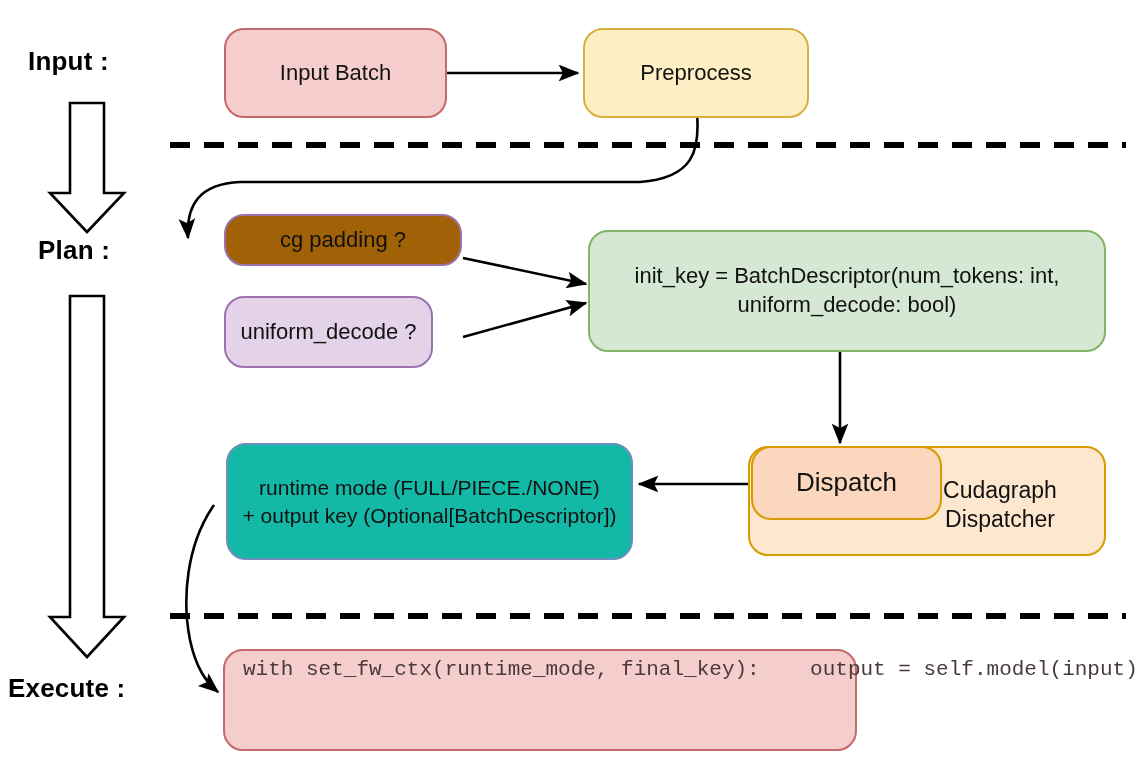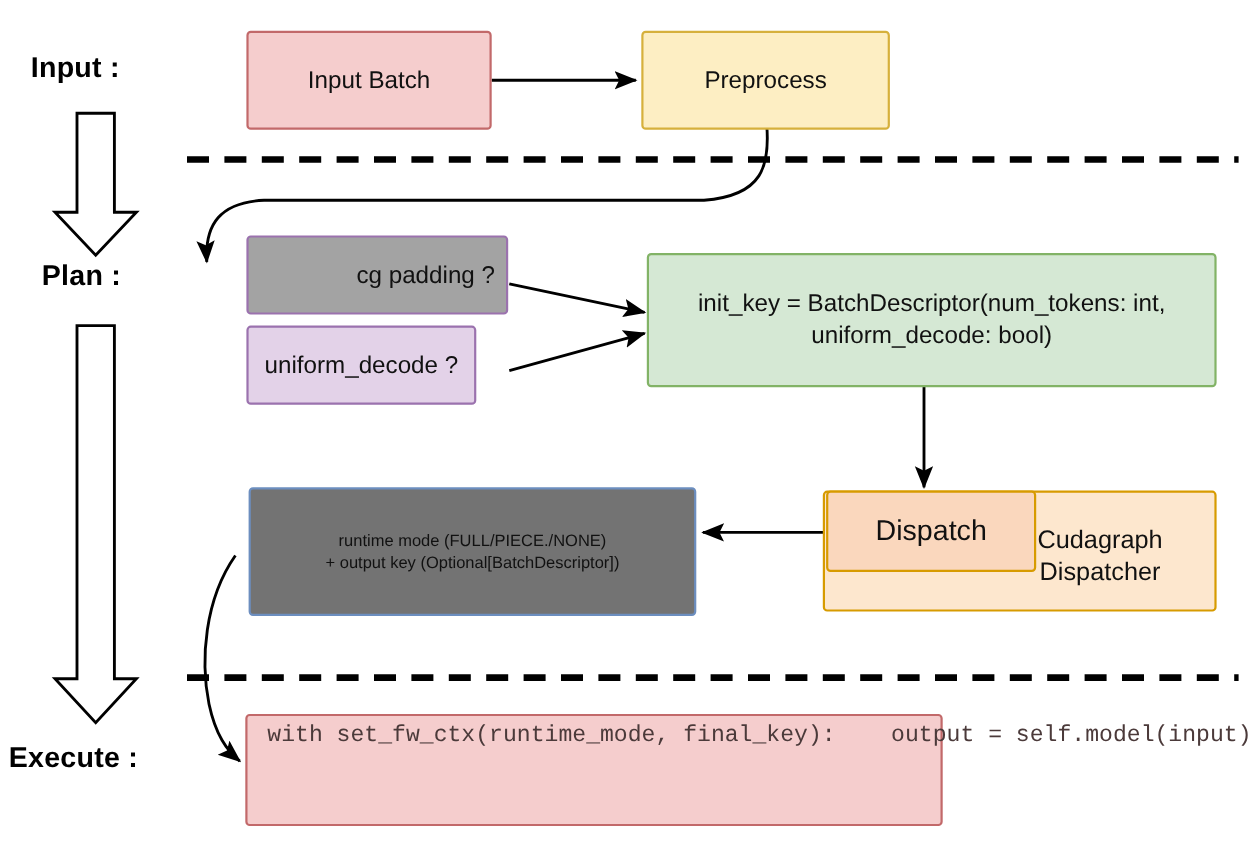--- a/index.html
+++ b/index.html
@@ -28,21 +28,21 @@
     font-family: "Liberation Sans", sans-serif;
     font-weight: bold;
     font-size: 26px;
     color: #000000;
     white-space: nowrap;
     letter-spacing: 0.2px;
   }
   .node {
     position: absolute;
     box-sizing: border-box;
-    border-radius: 4px;
+    border-radius: 20px;
     border-width: 2px;
     border-style: solid;
     display: flex;
     align-items: center;
     justify-content: center;
     text-align: center;
     font-family: "Liberation Sans", sans-serif;
     font-size: 22px;
     color: #111111;
     line-height: 1.3;
@@ -112,21 +112,21 @@
   <div class="stage-label" style="left:8px; top:673px;">Execute :</div>
 
   <div class="node" style="left:224px; top:28px; width:223px; height:90px; background:#f5cdcd; border-color:#c2696a;">
     <span class="node-inner-label">Input Batch</span>
   </div>
 
   <div class="node" style="left:583px; top:28px; width:226px; height:90px; background:#fdeec3; border-color:#d6b03c;">
     <span class="node-inner-label">Preprocess</span>
   </div>
 
-  <div class="node" style="left:224px; top:214px; width:238px; height:72px; background:#a3a3a3; border-color:#9b72ae;justify-content:flex-end;">
+  <div class="node" style="left:224px; top:214px; width:238px; height:52px; background:#a16207; border-color:#9b72ae;">
     <span class="node-inner-label">cg padding ?</span>
   </div>
 
   <div class="node" style="left:224px; top:296px; width:209px; height:72px; background:#e3d2e8; border-color:#9b72ae;">
     <span class="node-inner-label">uniform_decode ?</span>
   </div>
 
   <div class="node" style="left:588px; top:230px; width:518px; height:122px; background:#d5e8d4; border-color:#82b366; flex-direction:column;">
     <span class="node-inner-label">init_key = BatchDescriptor(num_tokens: int,</span>
     <span class="node-inner-label">uniform_decode: bool)</span>
@@ -134,21 +134,21 @@
 
   <div class="node" style="left:748px; top:446px; width:358px; height:110px; background:#fde7ce; border-color:#d79b00; justify-content:flex-end; align-items:flex-start; padding:0;">
     <div class="cudagraph-title" style="right:14px; top:28px; width:180px;">Cudagraph
 Dispatcher</div>
   </div>
 
   <div class="node" style="left:751px; top:446px; width:191px; height:74px; background:#fad7bd; border-color:#d79b00; font-size:26px;">
     <span class="node-inner-label">Dispatch</span>
   </div>
 
-  <div class="node" style="left:226px; top:443px; width:407px; height:117px; background:#737373; border-color:#6c8ebf; flex-direction:column; font-size:15px;">
+  <div class="node" style="left:226px; top:443px; width:407px; height:117px; background:#14b8a6; border-color:#6c8ebf; flex-direction:column; font-size:21px;">
     <span class="node-inner-label">runtime mode (FULL/PIECE./NONE)</span>
     <span class="node-inner-label">+ output key (Optional[BatchDescriptor])</span>
   </div>
 
   <div class="node code" style="left:223px; top:649px; width:634px; height:102px; background:#f5cdcd; border-color:#c2696a; flex-direction:row; align-items:flex-start;">
     <span class="node-inner-label">with set_fw_ctx(runtime_mode, final_key):</span>
     <span class="node-inner-label">    output = self.model(input)</span>
   </div>
 
 </div>

